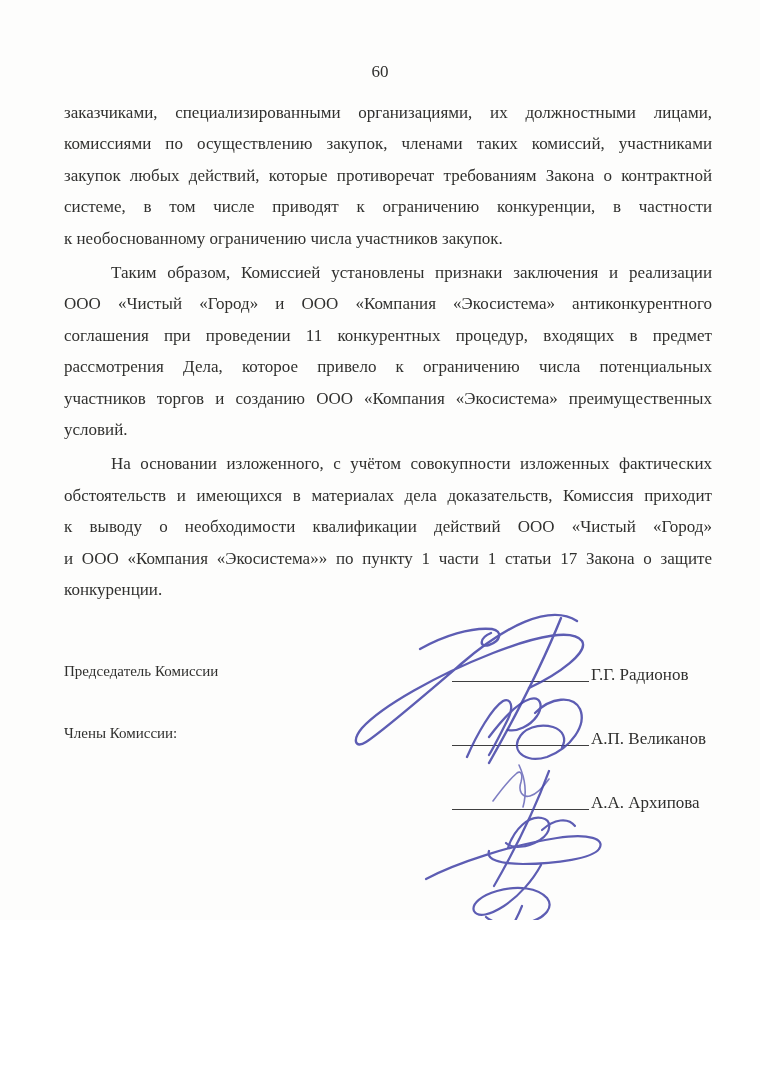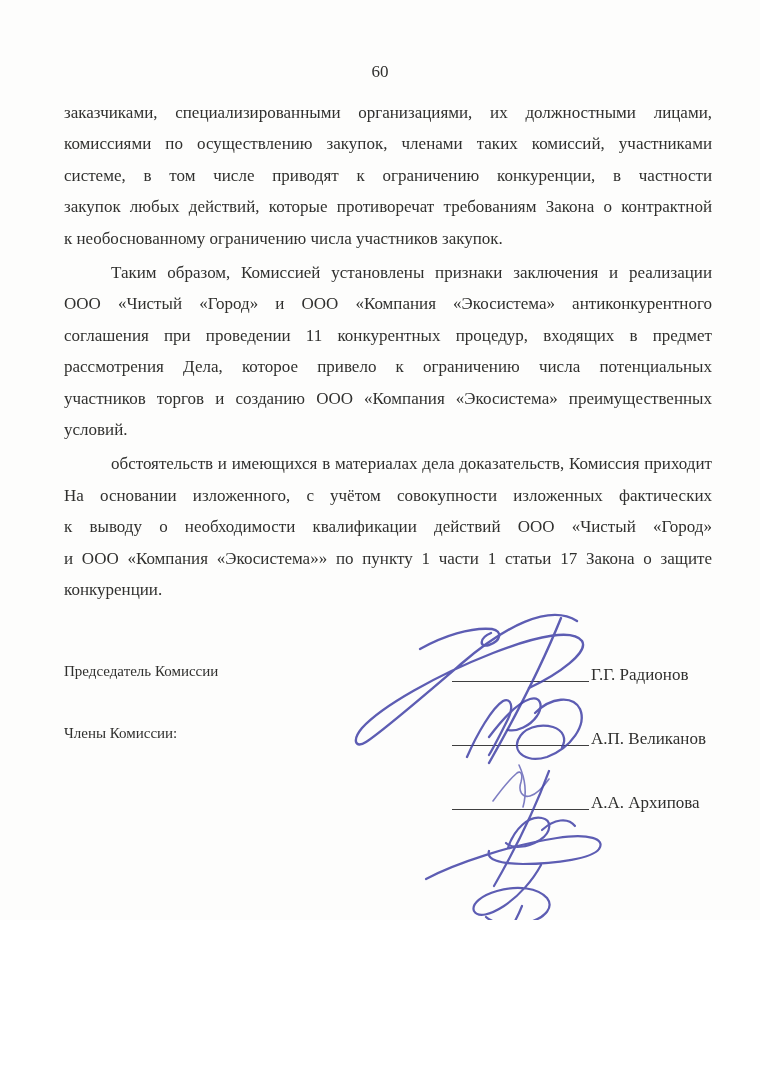--- a/index.html
+++ b/index.html
@@ -53,35 +53,35 @@
 <body>
 
 <div class="page">
 
   <div class="page-number">60</div>
 
   <div class="text-block">
     <div class="para">
         <div class="jline">заказчиками, специализированными организациями, их должностными лицами,</div>
         <div class="jline">комиссиями по осуществлению закупок, членами таких комиссий, участниками</div>
+        <div class="jline">закупок любых действий, которые противоречат требованиям Закона о контрактной</div>
         <div class="jline">системе, в том числе приводят к ограничению конкуренции, в частности</div>
-        <div class="jline">закупок любых действий, которые противоречат требованиям Закона о контрактной</div>
         <div class="jline last">к необоснованному ограничению числа участников закупок.</div>
       </div>
     <div class="para indented">
         <div class="jline">Таким образом, Комиссией установлены признаки заключения и реализации</div>
         <div class="jline">ООО «Чистый «Город» и ООО «Компания «Экосистема» антиконкурентного</div>
         <div class="jline">соглашения при проведении 11 конкурентных процедур, входящих в предмет</div>
         <div class="jline">рассмотрения Дела, которое привело к ограничению числа потенциальных</div>
         <div class="jline">участников торгов и созданию ООО «Компания «Экосистема» преимущественных</div>
         <div class="jline last">условий.</div>
       </div>
     <div class="para indented">
+        <div class="jline">На основании изложенного, с учётом совокупности изложенных фактических</div>
         <div class="jline">обстоятельств и имеющихся в материалах дела доказательств, Комиссия приходит</div>
-        <div class="jline">На основании изложенного, с учётом совокупности изложенных фактических</div>
         <div class="jline">к выводу о необходимости квалификации действий ООО «Чистый «Город»</div>
         <div class="jline">и ООО «Компания «Экосистема»» по пункту 1 части 1 статьи 17 Закона о защите</div>
         <div class="jline last">конкуренции.</div>
       </div>
   </div>
 
   <div class="sig-label" style="top:661px">Председатель Комиссии</div>
   <div class="sig-label" style="top:723px">Члены Комиссии:</div>
 
   <div class="sig-row" style="top:663px">

